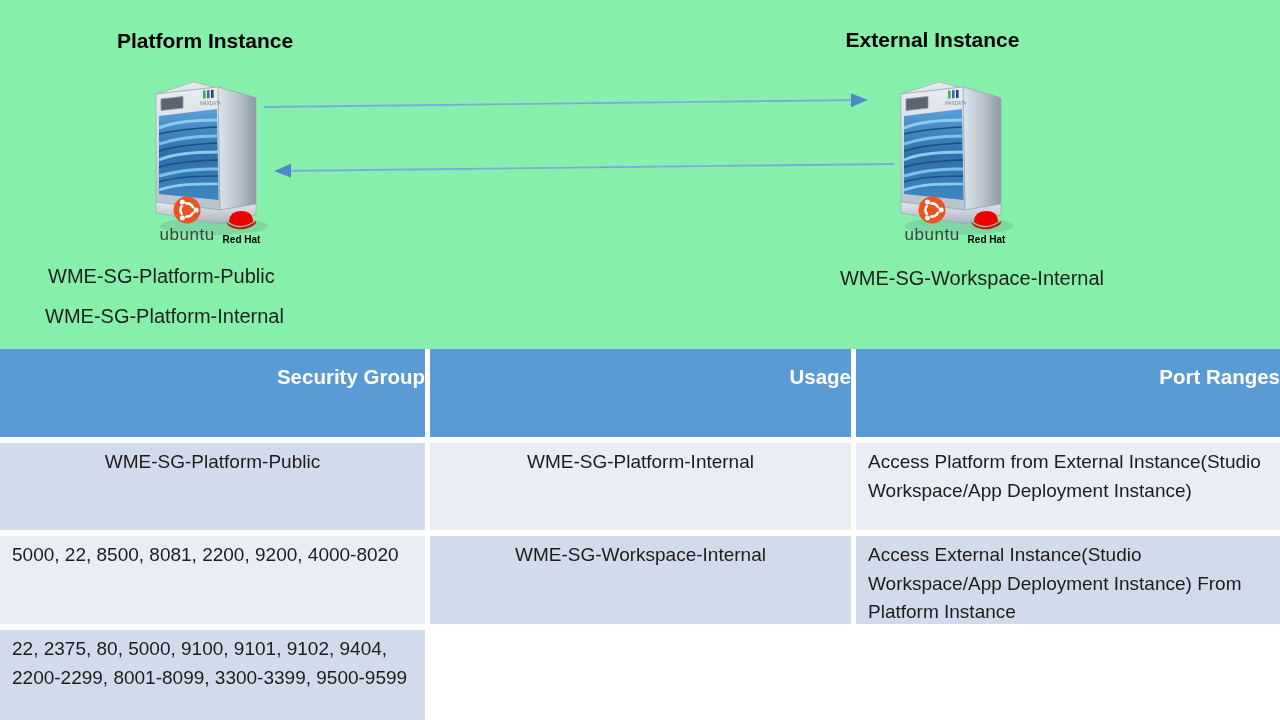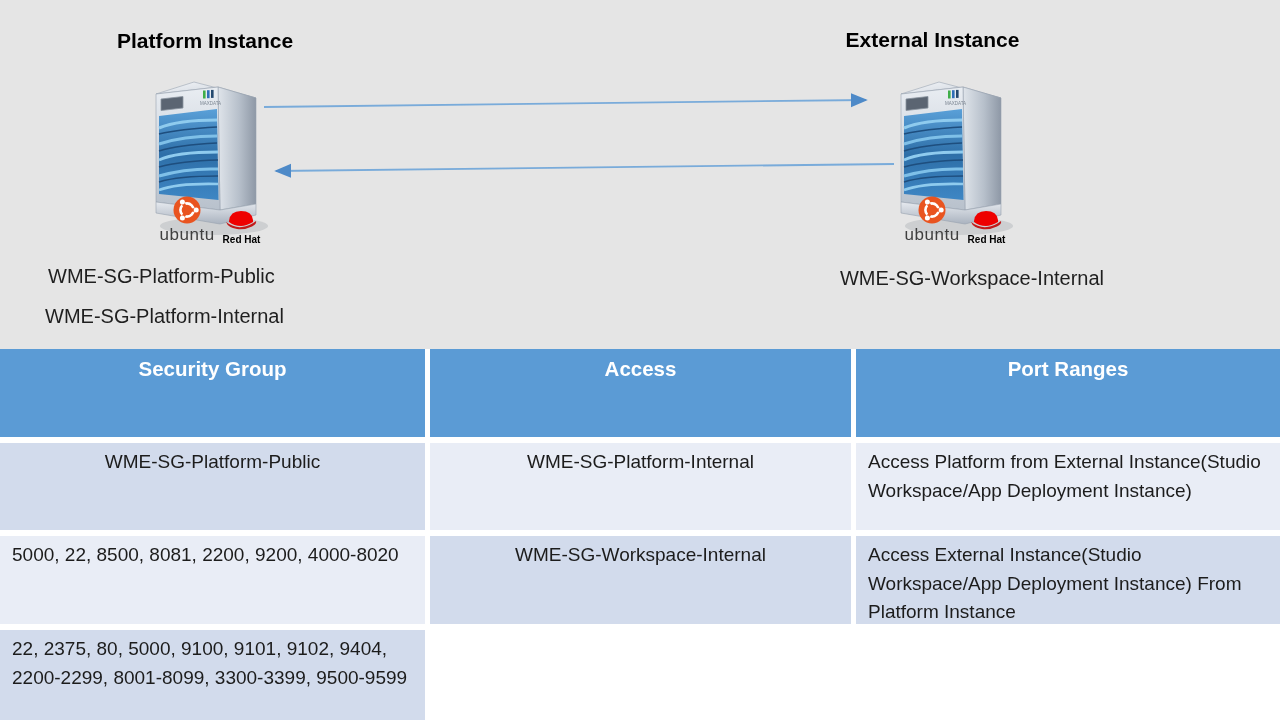--- a/index.html
+++ b/index.html
@@ -1,19 +1,19 @@
 <!DOCTYPE html>
 <html><head>
 <meta charset="utf-8">
 <style>
   * { margin:0; padding:0; box-sizing:border-box; }
   html,body { background:#ffffff; }
   .slide {
     position:relative; width:1280px; height:720px; overflow:hidden;
-    background:#e5e5e5; font-family:"Liberation Sans", sans-serif;
+    background:#86efac; font-family:"Liberation Sans", sans-serif;
   }
 
   
   .diagram { position:absolute; left:0; top:0; width:1280px; height:349px; }
 
   .inst-title { position:absolute; font-weight:bold; color:#000000;
     font-size:21px; line-height:29px; text-align:center; }
   .title-left  { left:65px;  top:26px; width:280px; }
   .title-right { left:640px; top:25px; width:585px; }
 
@@ -38,21 +38,21 @@
   
   .sg-table {
     position:absolute; left:0; top:349px; width:1280px;
     display:grid; grid-template-columns:425px 421px 424px;
     grid-template-rows:88px 87px 88px 110px;
     column-gap:5px; row-gap:6px; background:#ffffff;
   }
   .cell { overflow:hidden; }
   .head {
     background:#5B9BD5; color:#ffffff; font-weight:bold; font-size:20.5px;
-    text-align:center; padding-top:8px;
+    text-align:right; padding-top:16px;
   }
   .body { font-size:19px; color:#1c1c1c; line-height:1.5; padding:5px 12px; }
   .body.c0 { text-align:center; }
   .band-a { background:#D2DBEC; }
   .band-b { background:#E9EDF6; }
 </style>
 </head>
 <body>
 
 <div class="slide">
@@ -175,21 +175,21 @@
       </div>
     </div>
 
     <div class="sg-label sg-left-1">WME-SG-Platform-Public</div>
     <div class="sg-label sg-left-2">WME-SG-Platform-Internal</div>
     <div class="sg-label sg-right">WME-SG-Workspace-Internal</div>
   </div>
 
   <div class="sg-table">
       <div class="cell head c0">Security Group</div>
-      <div class="cell head c1">Access</div>
+      <div class="cell head c1">Usage</div>
       <div class="cell head c2">Port Ranges</div>
       <div class="cell body c0 band-a">WME-SG-Platform-Public</div>
       <div class="cell body c0 band-b">WME-SG-Platform-Internal</div>
       <div class="cell body c1 band-b">Access Platform from External Instance(Studio Workspace/App Deployment Instance)</div>
       <div class="cell body c2 band-b">5000, 22, 8500, 8081, 2200, 9200, 4000-8020</div>
       <div class="cell body c0 band-a">WME-SG-Workspace-Internal</div>
       <div class="cell body c1 band-a">Access External Instance(Studio Workspace/App Deployment Instance) From Platform Instance</div>
       <div class="cell body c2 band-a">22, 2375, 80, 5000, 9100, 9101, 9102, 9404, 2200-2299, 8001-8099, 3300-3399, 9500-9599</div>
     </div>
 </div>

